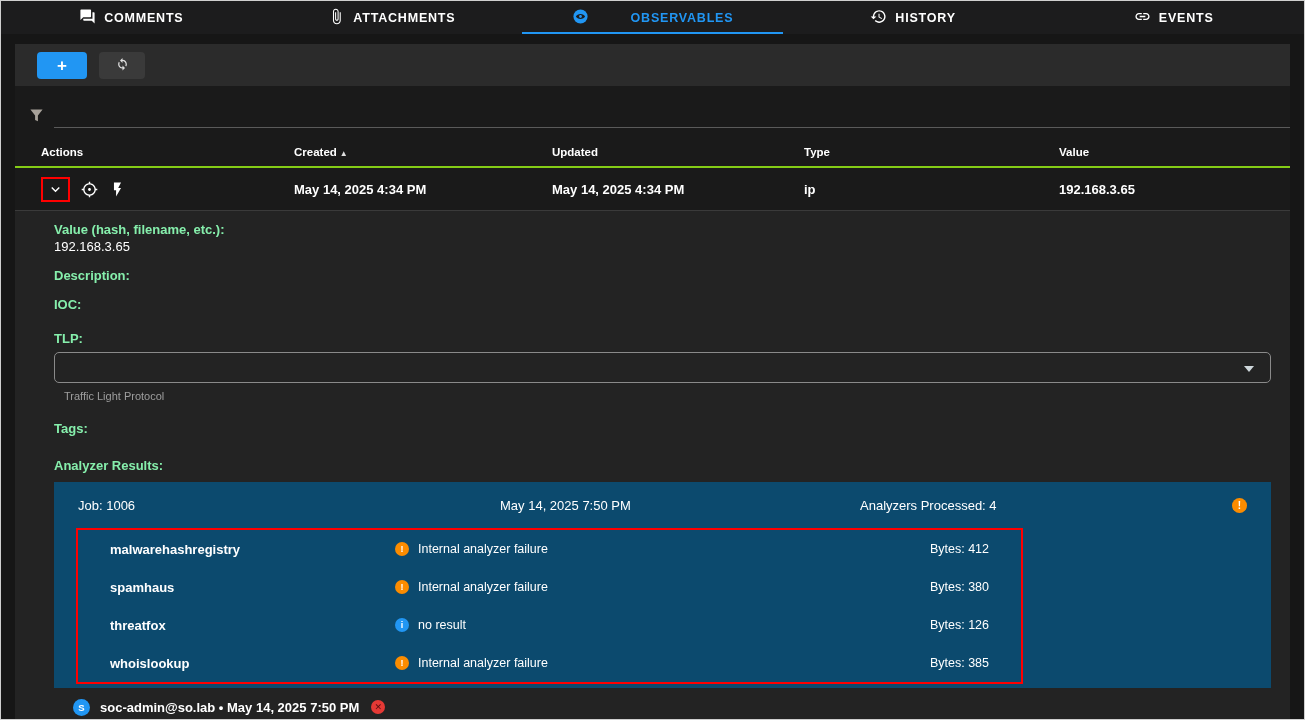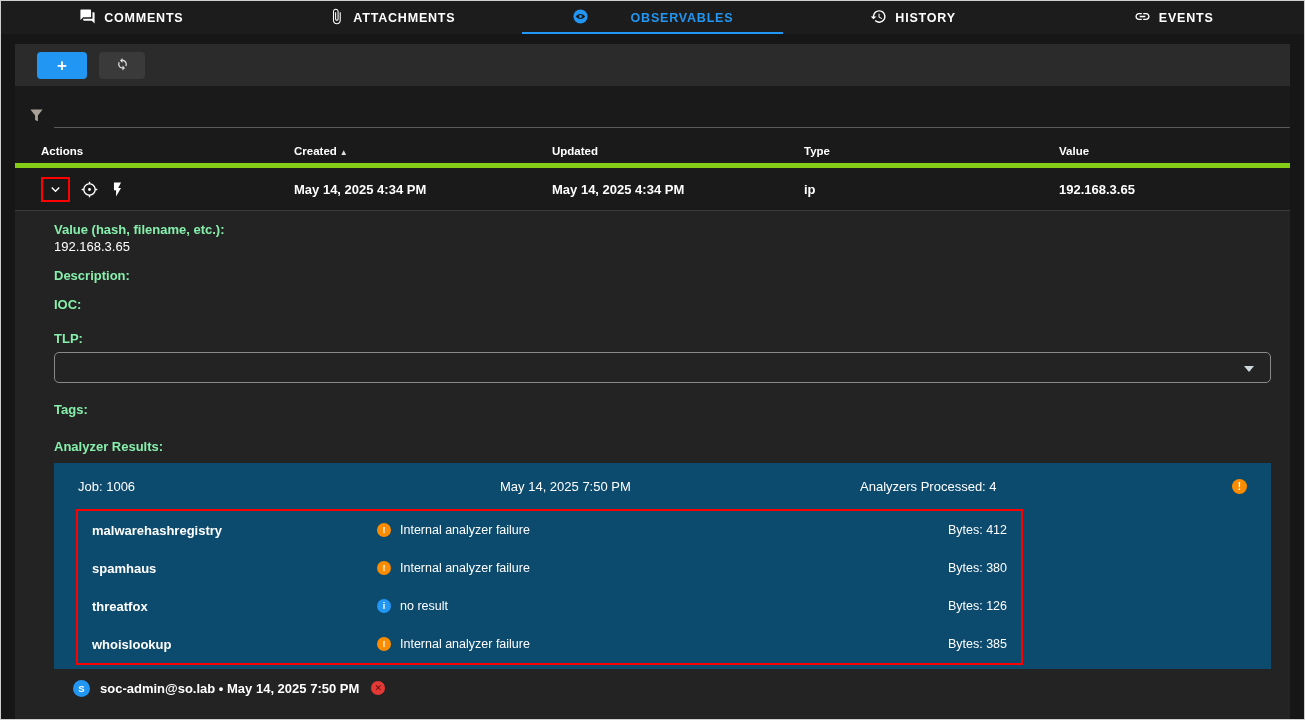--- a/index.html
+++ b/index.html
@@ -29,21 +29,21 @@
              display:flex; align-items:center; justify-content:center; cursor:pointer; }
   .btn-refresh svg { width:15px; height:15px; fill:#e0e0e0; }
   
   .main { flex:1; margin:0 14px; background:#1a1a1a; display:flex; flex-direction:column; }
   .filter-row { display:flex; align-items:flex-end; padding:16px 0 0 14px; height:42px; }
   .filter-row svg { width:15px; height:15px; flex-shrink:0; margin-bottom:1px; }
   .filter-line { flex:1; margin-left:10px; border-bottom:1px solid #5a5a5a; height:20px; }
   .grid-cols { display:grid; grid-template-columns:253px 258px 252px 255px 1fr;
                padding-left:26px; align-items:center; }
   .thead { height:30px; margin-top:10px; font-size:11.5px; font-weight:bold; color:#fff;
-           border-bottom:5px solid #84cc16; }
+           border-bottom:2px solid #84cc16; }
   .thead .hcell { cursor:pointer; }
   .sort-arrow { font-size:8px; color:#e0e0e0; margin-left:3px; }
   .trow { height:43px; font-size:13px; font-weight:bold; border-bottom:1px solid #3a3a3a; }
   .actions-cell { display:flex; align-items:center; gap:11px; }
   .actions-cell svg { width:17px; height:17px; fill:#fff; display:block; cursor:pointer; }
   .red-box-chevron { border:2px solid #ff0000; padding:2px 4px; display:inline-flex; }
   
   .panel { flex:1; background:#232323; padding:10px 19px 0 39px; font-size:13px; }
   .lbl { font-weight:bold; color:#86efac; line-height:17px; }
   .val { color:#fff; line-height:17px; } .mt12{margin-top:12px} .mt17{margin-top:17px}
@@ -58,21 +58,21 @@
   .job-card { margin-top:8px; background:#0c4a6e; padding-bottom:4px; }
   .job-head { display:grid; grid-template-columns:422px 360px 1fr auto;
               align-items:center; height:46px; padding:0 24px; font-size:13px; }
   .status-dot { width:15px; height:15px; border-radius:50%; display:inline-flex;
                 align-items:center; justify-content:center;
                 font-size:10px; font-weight:bold; color:#fff; flex-shrink:0; }
   .warn { background:#fb8c00; }
   .info { background:#2196f3; }
   .red-box-rows { margin-left:22px; width:947px; border:2px solid #ff0000; }
   .an-row { display:grid; grid-template-columns:285px 1fr auto; align-items:center;
-            height:38px; padding:0 14px; cursor:pointer; }
+            height:38px; padding:0 32px; cursor:pointer; }
   .an-name { font-weight:bold; font-size:13px; }
   .an-status { display:flex; align-items:center; gap:9px; font-size:12.5px; }
   .an-status .status-dot { width:14px; height:14px; font-size:9px; }
   .an-bytes { font-size:12.5px; }
   
   .job-footer { display:flex; align-items:center; gap:10px; margin:10px 0 0 19px; height:18px; }
   .avatar { width:17px; height:17px; border-radius:50%; background:#2196f3; color:#fff;
             font-size:9.5px; font-weight:bold; display:flex; align-items:center;
             justify-content:center; flex-shrink:0; }
   .job-footer-text { font-size:13px; font-weight:bold; }
@@ -174,20 +174,21 @@
     <div class="panel">
       <div class="lbl">Value (hash, filename, etc.):</div>
       <div class="val">192.168.3.65</div>
       <div class="lbl mt12">Description:</div>
       <div class="lbl mt12">IOC:</div>
       <div class="lbl mt17">TLP:</div>
       <div class="tlp-select">
         <span></span>
         <span class="tlp-caret"></span>
       </div>
+      <div class="hint">Traffic Light Protocol</div>
       <div class="lbl mt18">Tags:</div>
       <div class="lbl mt20">Analyzer Results:</div>
 
       <div class="job-card">
         <div class="job-head">
           <div>Job: 1006</div>
           <div>May 14, 2025 7:50 PM</div>
           <div>Analyzers Processed: 4</div>
           <span class="status-dot warn">!</span>
         </div>

